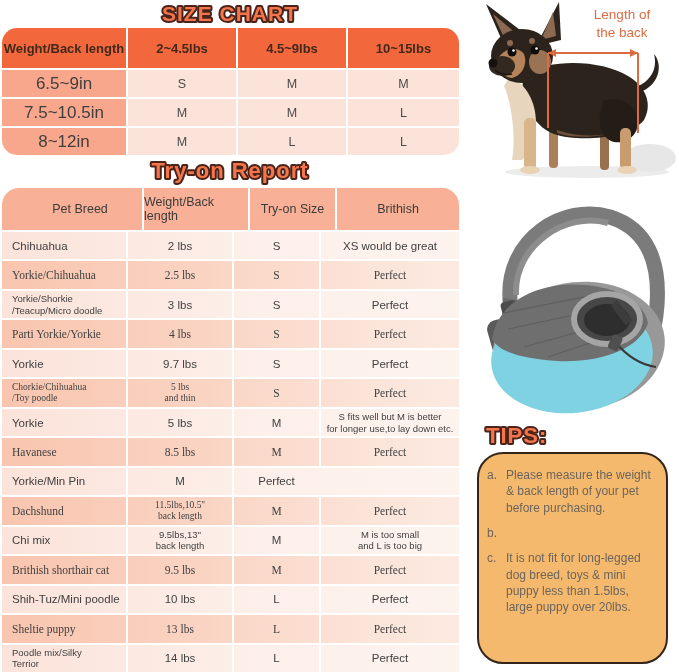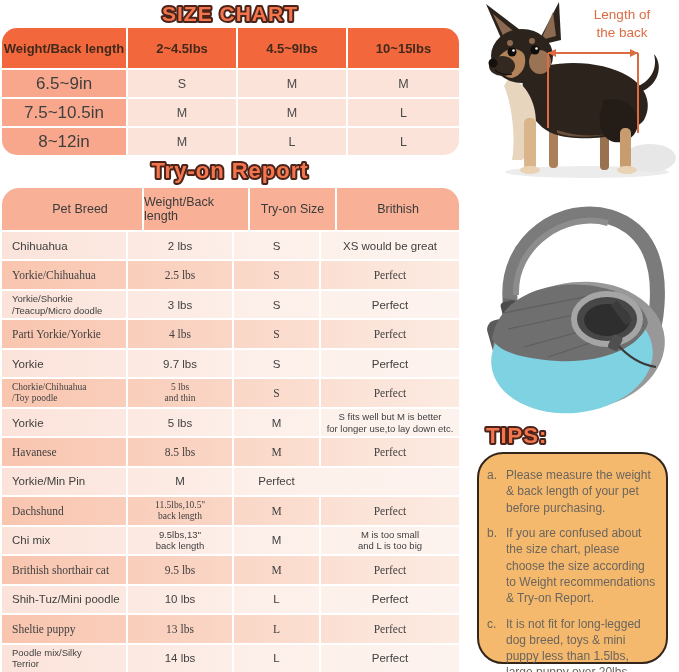--- a/index.html
+++ b/index.html
@@ -287,21 +287,20 @@
     <text x="8" y="25" text-anchor="start" font-size="22">TIPS:</text>
   </svg>
 
   <div id="tips-box">
       <div class="tip-item">
         <div class="tip-marker">a.</div>
         <div class="tip-text">Please measure the weight &amp; back length of your pet before purchasing.</div>
       </div>
       <div class="tip-item">
         <div class="tip-marker">b.</div>
-        <div class="tip-text">If you are confused about the size chart, please choose the size according to Weight recommendations &amp; Try-on Report.</div>
       </div>
       <div class="tip-item">
         <div class="tip-marker">c.</div>
         <div class="tip-text">It is not fit for long-legged dog breed, toys &amp; mini puppy less than 1.5lbs, large puppy over 20lbs.</div>
       </div>
     </div>
 
 </div>
 
 </body></html>

